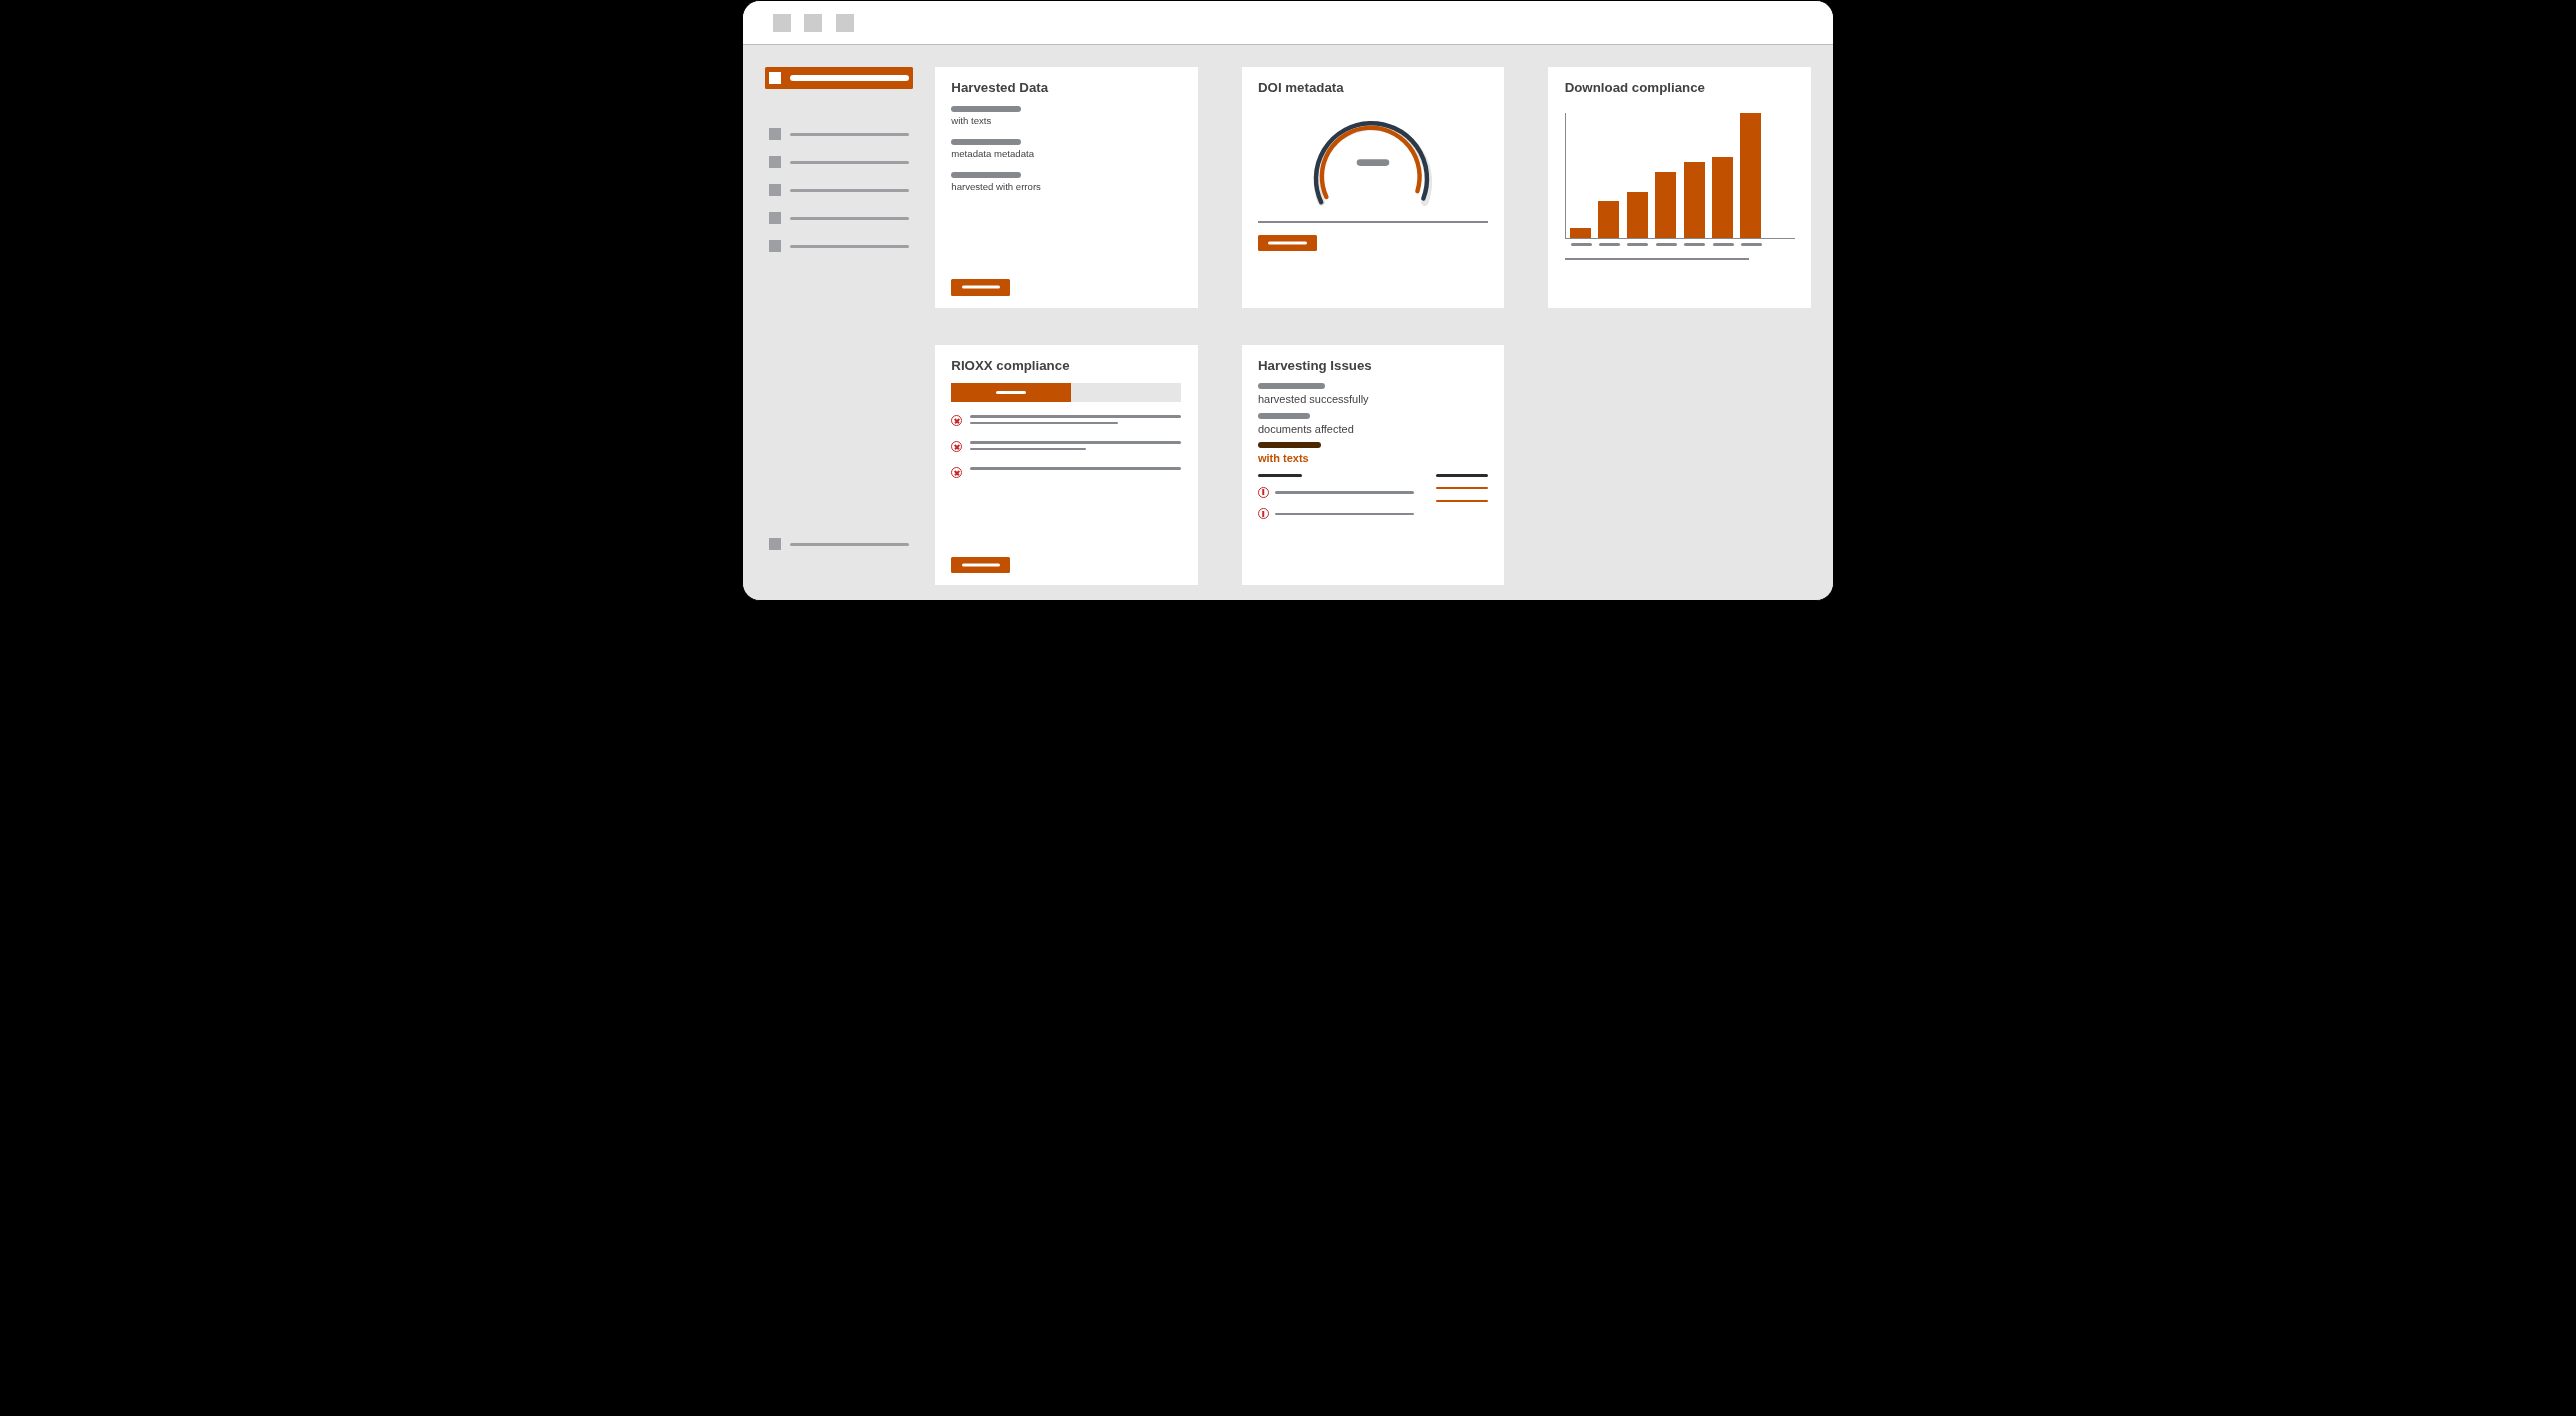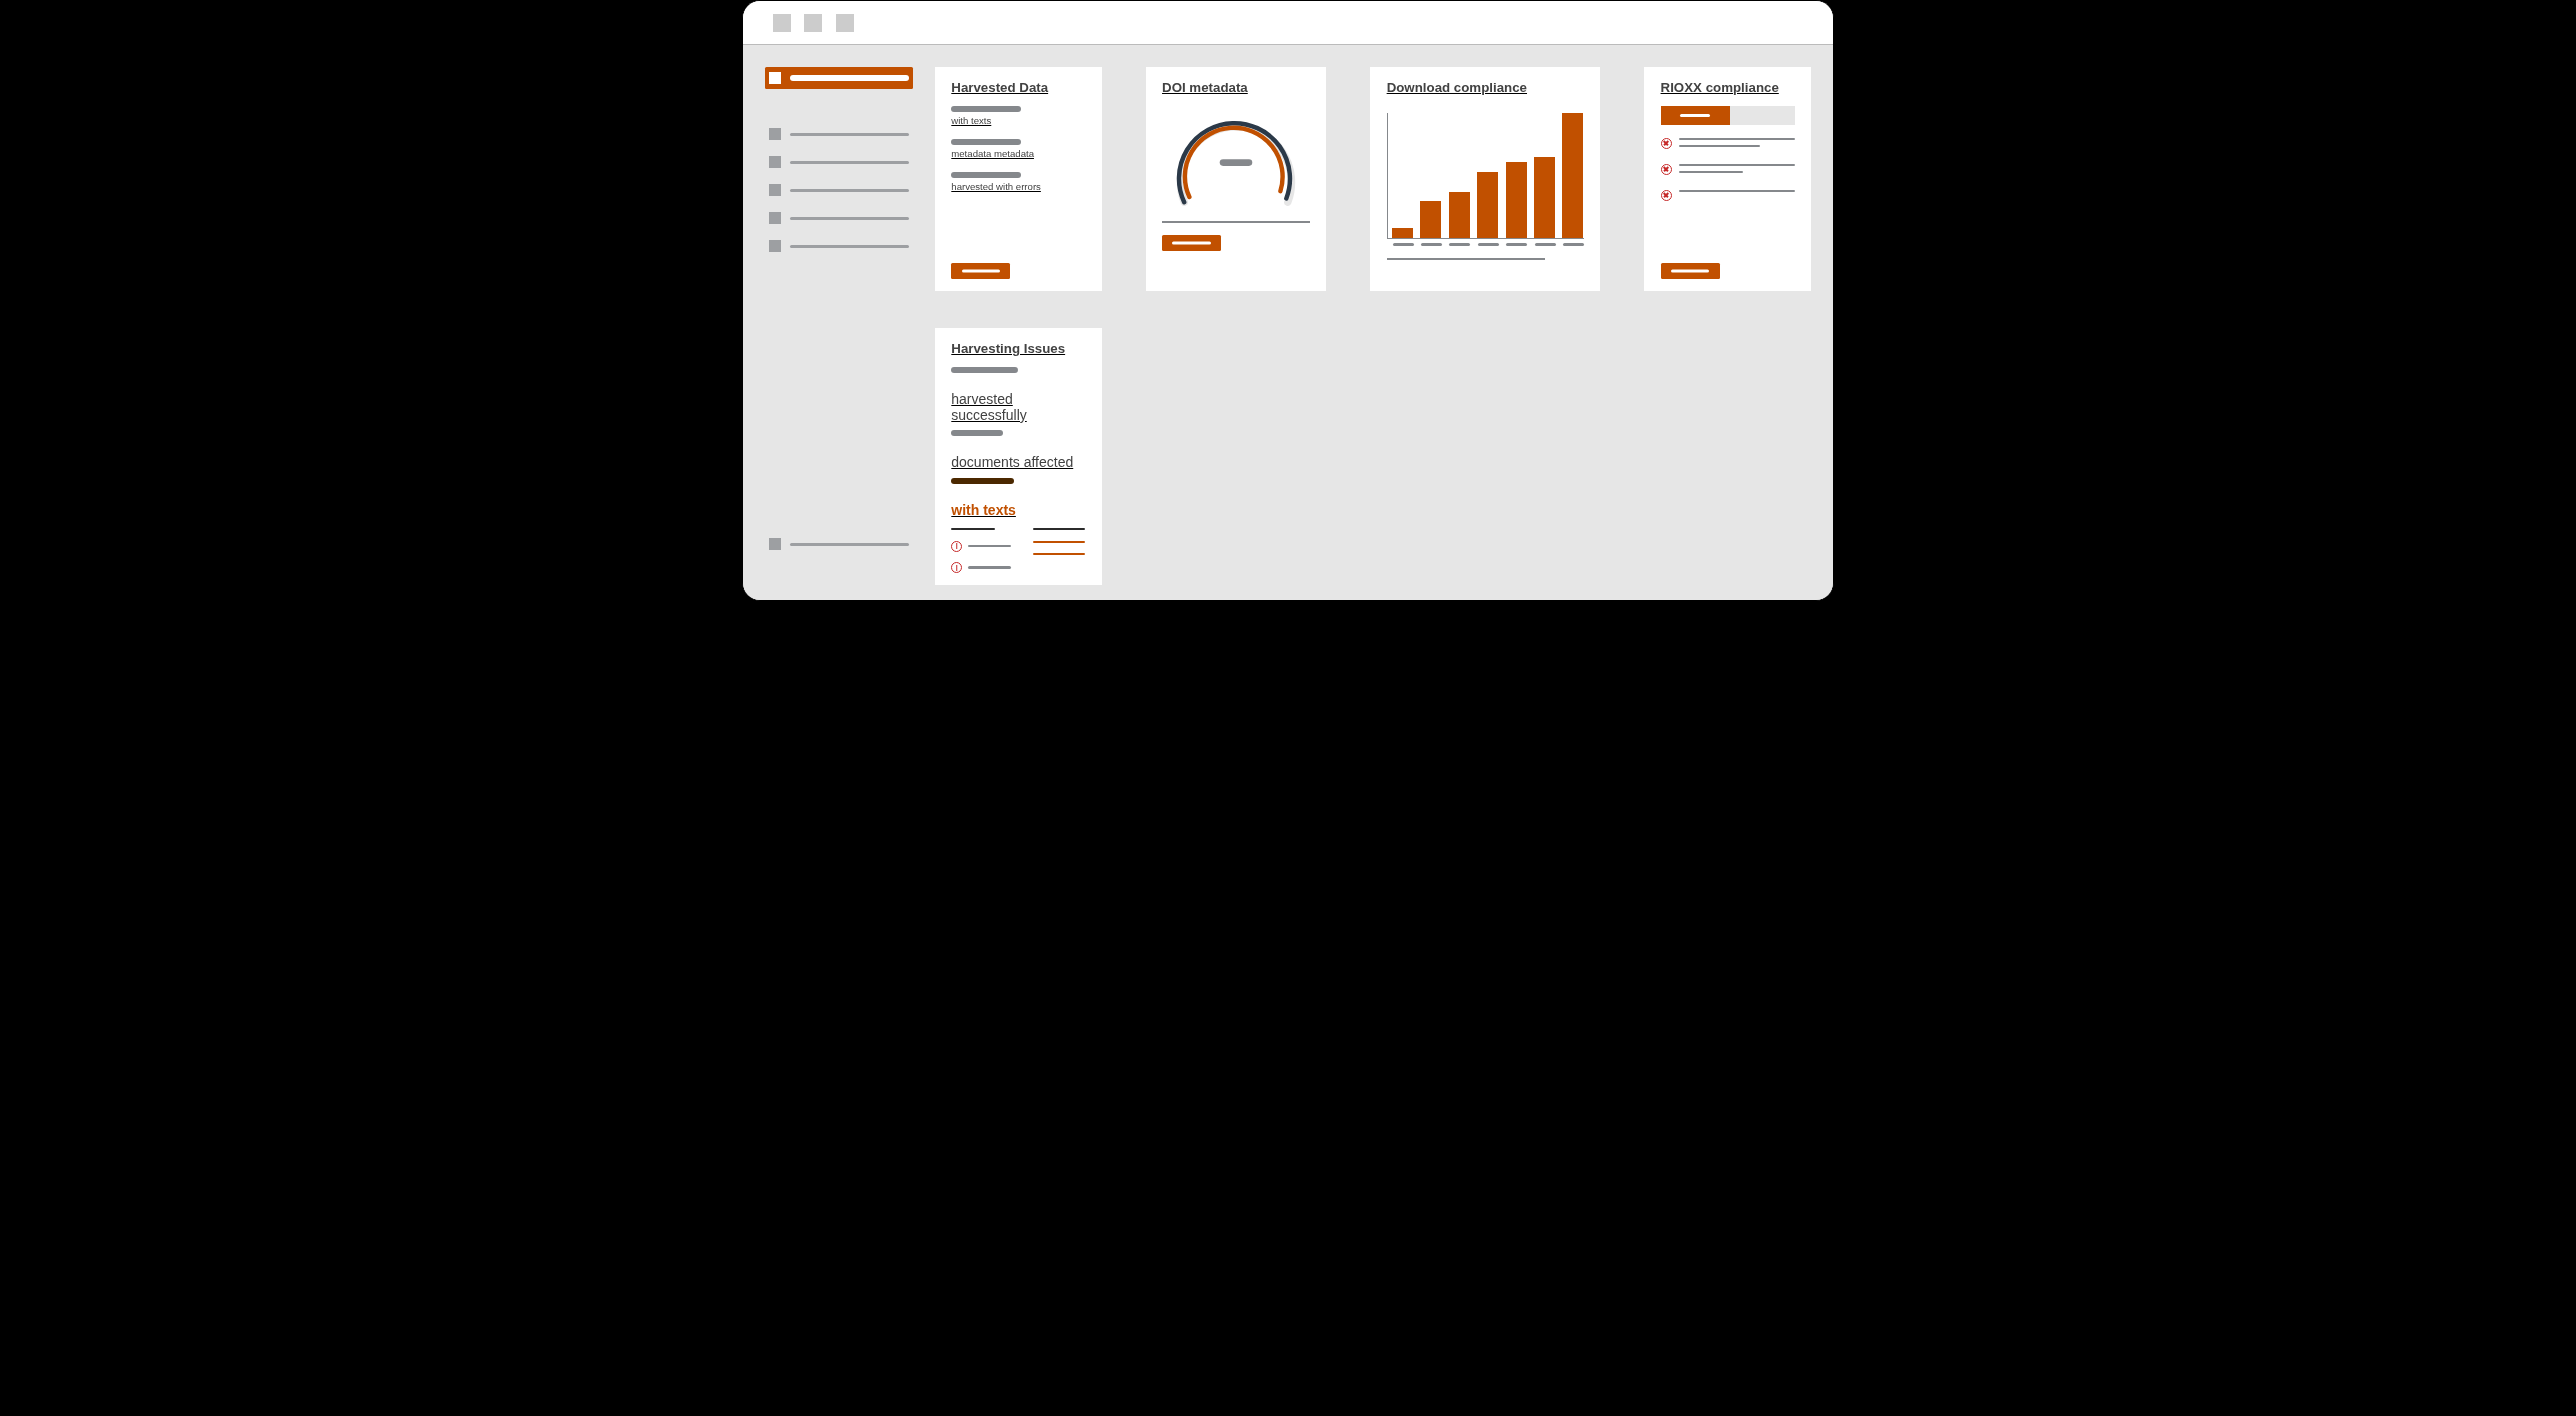--- a/index.html
+++ b/index.html
@@ -62,24 +62,23 @@
     width: 12px; height: 12px; background:#9d9fa2;
   }
   .side-line {
     flex:1; height:3px; background:#9d9fa2; border-radius:1.5px;
   }
   .side-spacer { flex:1; }
   
   .main {
     flex:1;
     display:grid;
-    grid-template-columns: repeat(4, 1fr);
+    grid-template-columns: repeat(3, 1fr);
     grid-template-rows: repeat(2, 1fr);
     gap: 37px 44px;
-    text-decoration: underline;
   }
   .card {
     background:#fff;
     padding: 13.3px 16.3px 12px 16.3px;
     display:flex;
     flex-direction:column;
     position:relative;
   }
   .card-title {
     font-size: 13.3px;
@@ -143,21 +142,21 @@
     width:11px; height:11px; border:1.5px solid #c62828; border-radius:50%; position:relative; flex-shrink:0;
   }
   .x-icon::before,.x-icon::after{
     content:""; position:absolute; left:1.5px; right:1.5px; top:50%; height:1.5px; background:#c62828;
   }
   .x-icon::before{ transform:translateY(-50%) rotate(45deg);}
   .x-icon::after { transform:translateY(-50%) rotate(-45deg);}
   .rioxx-lines{ flex:1; display:flex; flex-direction:column; gap:4.4px;}
   .rioxx-lines .pill{ height:2.2px;}
   
-  .issue-metric .label{ font-size:14px; color:#424242; margin-top:18px;}
+  .issue-metric .label{ font-size:11px; color:#424242; margin-top:4px;}
   .issue-metric.err .label{ color:#c15000; font-weight:600;}
   .issue-cols{ display:flex; gap:22px; margin-top:3px;}
   .issue-col{ flex:1; display:flex; flex-direction:column; gap:10.4px;}
   .issue-col .hline{ height:2.2px; border-radius:1.5px;}
   .bang-icon{
     width:11px; height:11px; border:1.5px solid #c62828; border-radius:50%; position:relative; flex-shrink:0;
   }
   .bang-icon::before{content:""; position:absolute; left:50%; top:1.5px; width:1.5px; height:4.4px; background:#c62828; transform:translateX(-50%);}
   .bang-icon::after {content:""; position:absolute; left:50%; bottom:1.5px; width:1.5px; height:1.5px; background:#c62828; transform:translateX(-50%);}
   .issue-row{ display:flex; align-items:center; gap:6px;}

